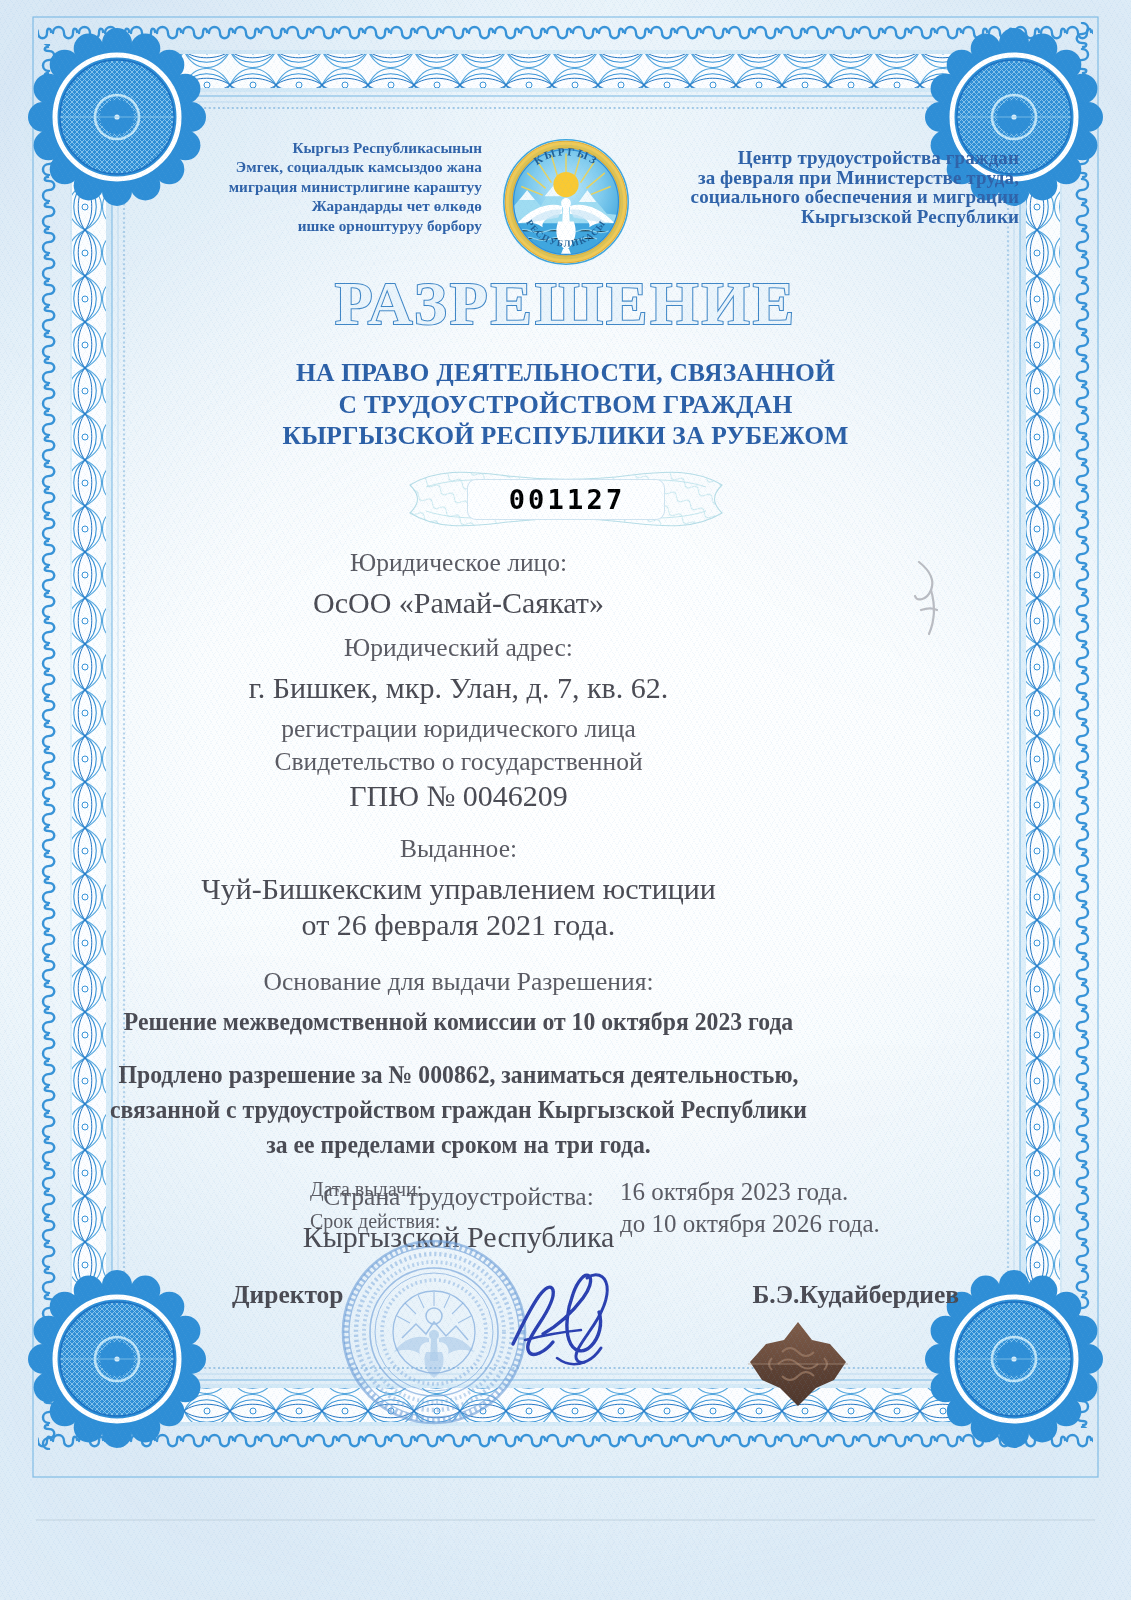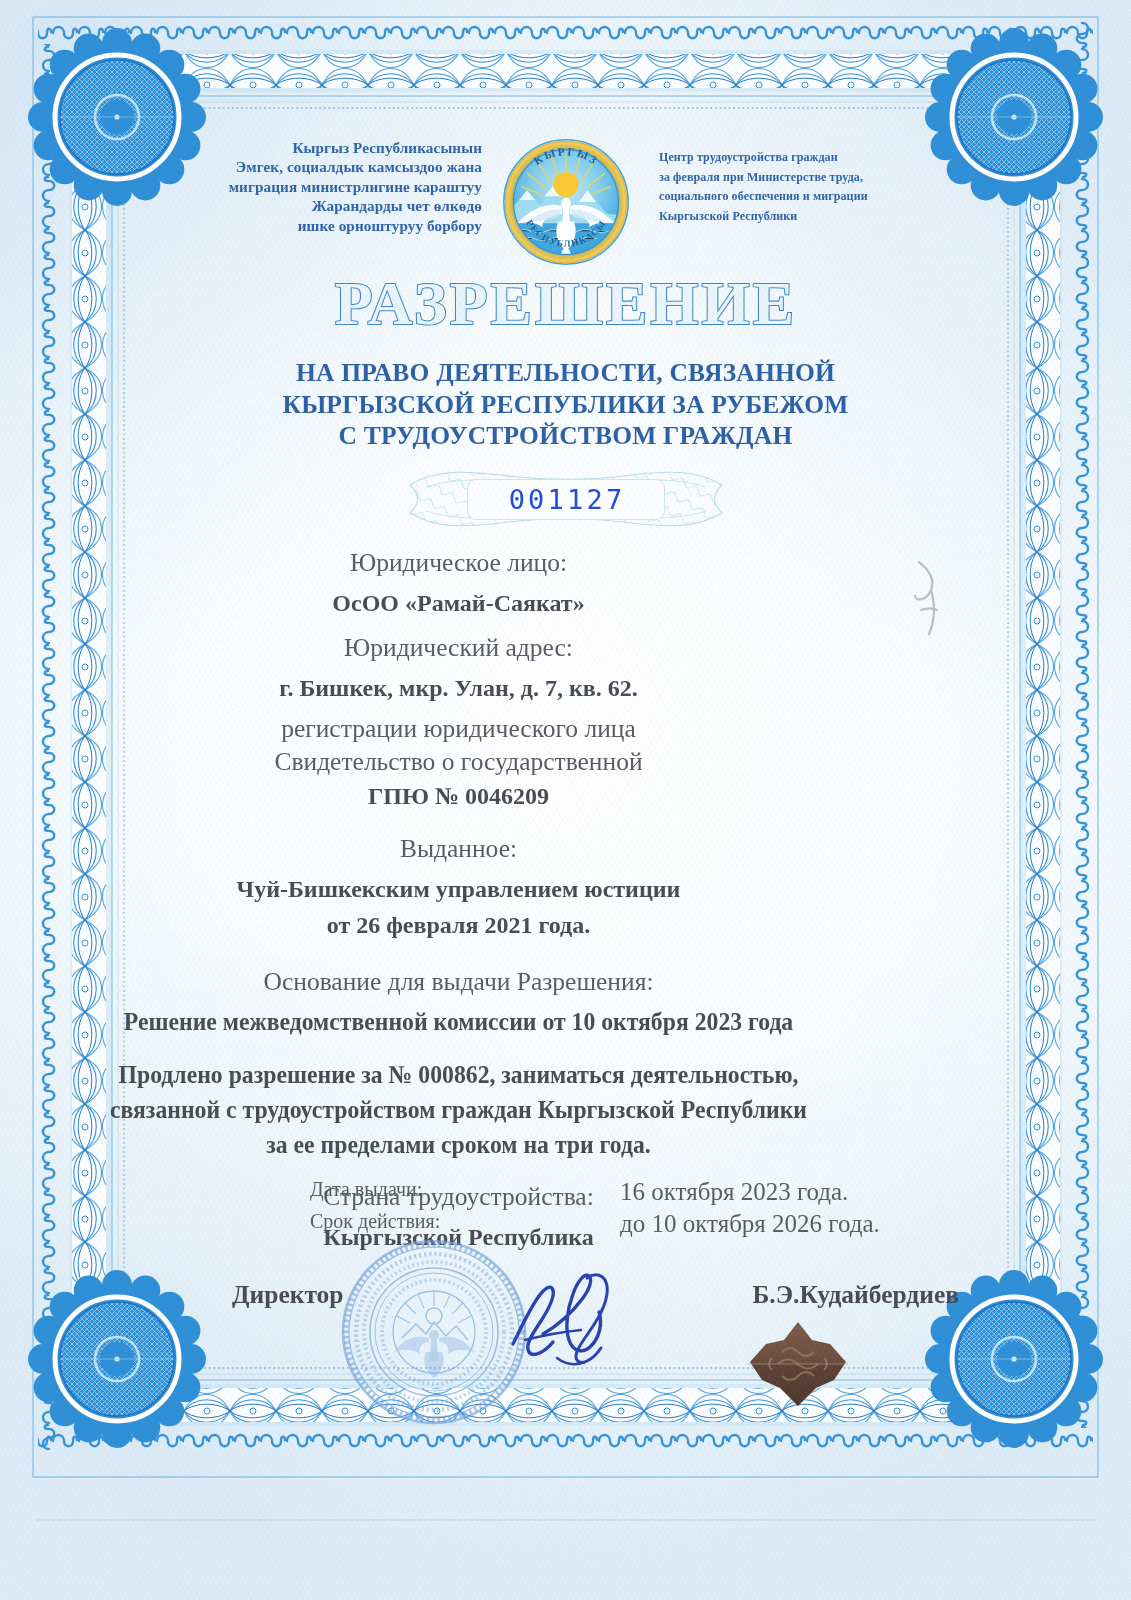--- a/index.html
+++ b/index.html
@@ -44,22 +44,22 @@
   #content{position:absolute;left:0;top:0;width:1131px;height:1600px;}
 
   
   .hdr{position:absolute;top:132px;width:100%;height:110px;}
   .hdr-left{
     position:absolute;left:112px;top:6px;width:370px;text-align:right;
     font-weight:bold;font-size:15.2px;line-height:19.4px;color:#2f62a8;
     letter-spacing:.1px;
   }
   .hdr-right{
-    position:absolute;right:112px;top:16px;width:360px;text-align:left;
-    font-weight:bold;font-size:12px;line-height:19.6px;color:#2f62a8;
+    position:absolute;right:112px;top:16px;width:360px;text-align:right;
+    font-weight:bold;font-size:19px;line-height:19.6px;color:#2f62a8;
     letter-spacing:.1px;
   }
   .emblem{position:absolute;left:50%;top:2px;transform:translateX(-50%);width:136px;height:136px;}
 
   
   .title-wrap{position:absolute;top:268px;width:100%;text-align:center;}
   .title-svg{width:640px;height:72px;}
   .subtitle{
     position:absolute;top:357px;width:100%;text-align:center;
     font-weight:bold;font-size:25.5px;line-height:31.5px;color:#2b5fa6;
@@ -69,29 +69,29 @@
   
   .serial-band{position:absolute;top:455px;left:50%;transform:translateX(-50%);width:340px;height:86px;}
   .serial-box{
     position:absolute;left:50%;top:24px;transform:translateX(-50%);
     width:198px;height:41px;background:#fdfeff;border-radius:9px;
     box-shadow:0 0 0 1px rgba(170,205,228,.55) inset;
     display:flex;align-items:center;justify-content:center;
   }
   .serial-num{
     font-family:"DejaVu Sans Mono","Liberation Mono",monospace;
-    font-size:27px;letter-spacing:3.2px;color:#1d4ed8;font-weight:400;
+    font-size:27px;letter-spacing:3.2px;color:#000000;font-weight:700;
     text-indent:3px;
   }
 
   
   .body-area{position:absolute;top:546px;left:0;width:917px;}
   .ln{text-align:center;color:#4b4b52;}
   .reg{font-size:25.5px;line-height:33px;font-weight:400;color:#5a5a62;}
-  .bld-lg{font-size:24px;line-height:36px;font-weight:bold;color:#4a4a52;}
+  .bld-lg{font-size:30px;line-height:36px;font-weight:normal;color:#4a4a52;}
   .cond{
     font-size:25.5px;line-height:35px;font-weight:bold;color:#4a4a52;
     font-family:"Liberation Serif","DejaVu Serif",serif;
     transform:scaleX(.93);transform-origin:center;
   }
   .sp6{height:6px;}.sp10{height:10px;}.sp18{height:18px;}.sp22{height:22px;}
 
   
   .dates{position:absolute;top:1178px;left:0;width:1131px;height:70px;}
   .dt-row{position:relative;height:32px;}
@@ -426,22 +426,22 @@
     </div>
 
     <div class="title-wrap">
       <svg class="title-svg" viewBox="0 0 640 72" xmlns="http://www.w3.org/2000/svg">
         <text id="title-text" x="320" y="56" text-anchor="middle" font-family="Liberation Serif, DejaVu Serif, serif" font-size="62" font-weight="bold" letter-spacing="3" fill="#eaf4fb" stroke="#3f86c6" stroke-width="2.1" paint-order="stroke fill">РАЗРЕШЕНИЕ</text>
       </svg>
     </div>
 
     <div class="subtitle">
       <div>НА ПРАВО ДЕЯТЕЛЬНОСТИ, СВЯЗАННОЙ</div>
+      <div>С ТРУДОУСТРОЙСТВОМ ГРАЖДАН</div>
       <div>КЫРГЫЗСКОЙ РЕСПУБЛИКИ ЗА РУБЕЖОМ</div>
-      <div>С ТРУДОУСТРОЙСТВОМ ГРАЖДАН</div>
     </div>
 
     <div class="serial-band">
       <svg width="340" height="86" viewBox="0 0 340 86" xmlns="http://www.w3.org/2000/svg">
         <defs>
           <pattern id="rib" width="16" height="16" patternUnits="userSpaceOnUse" patternTransform="rotate(30)">
             <rect width="16" height="16" fill="none"></rect>
             <path d="M0 8 q4 -6 8 0 t8 0" fill="none" stroke="#8fd0dd" stroke-width="1"></path>
           </pattern>
         </defs>

